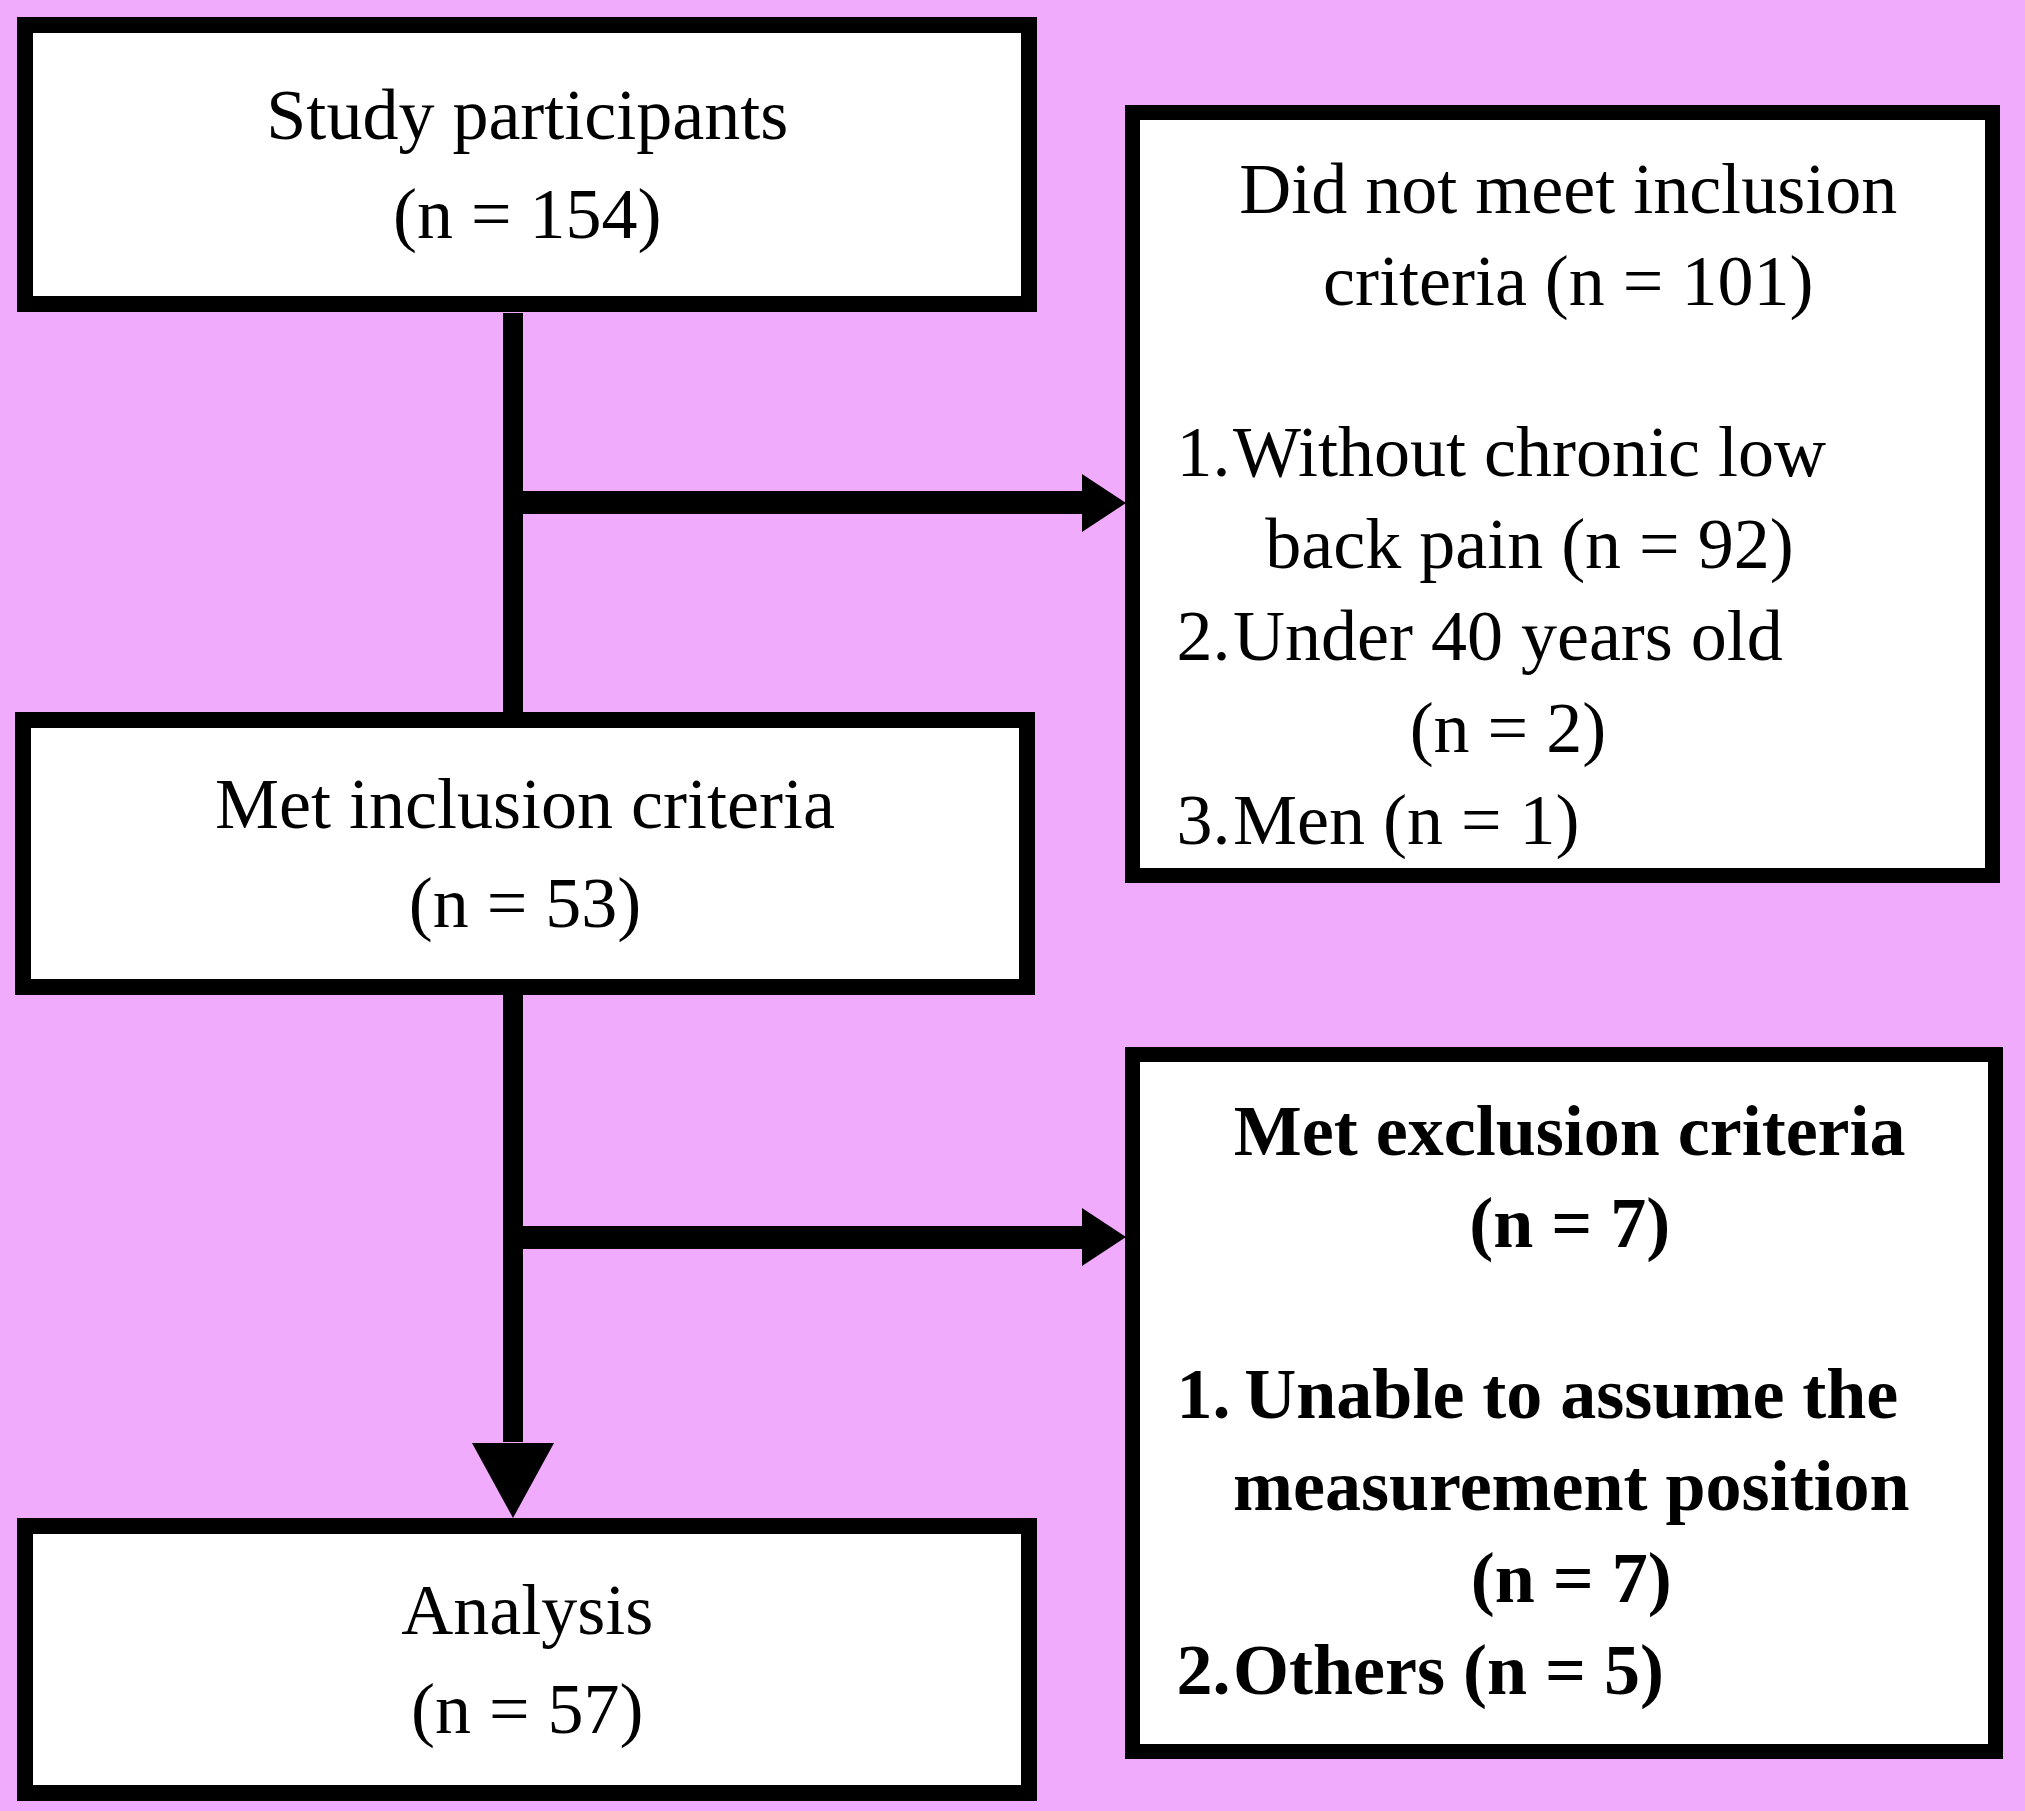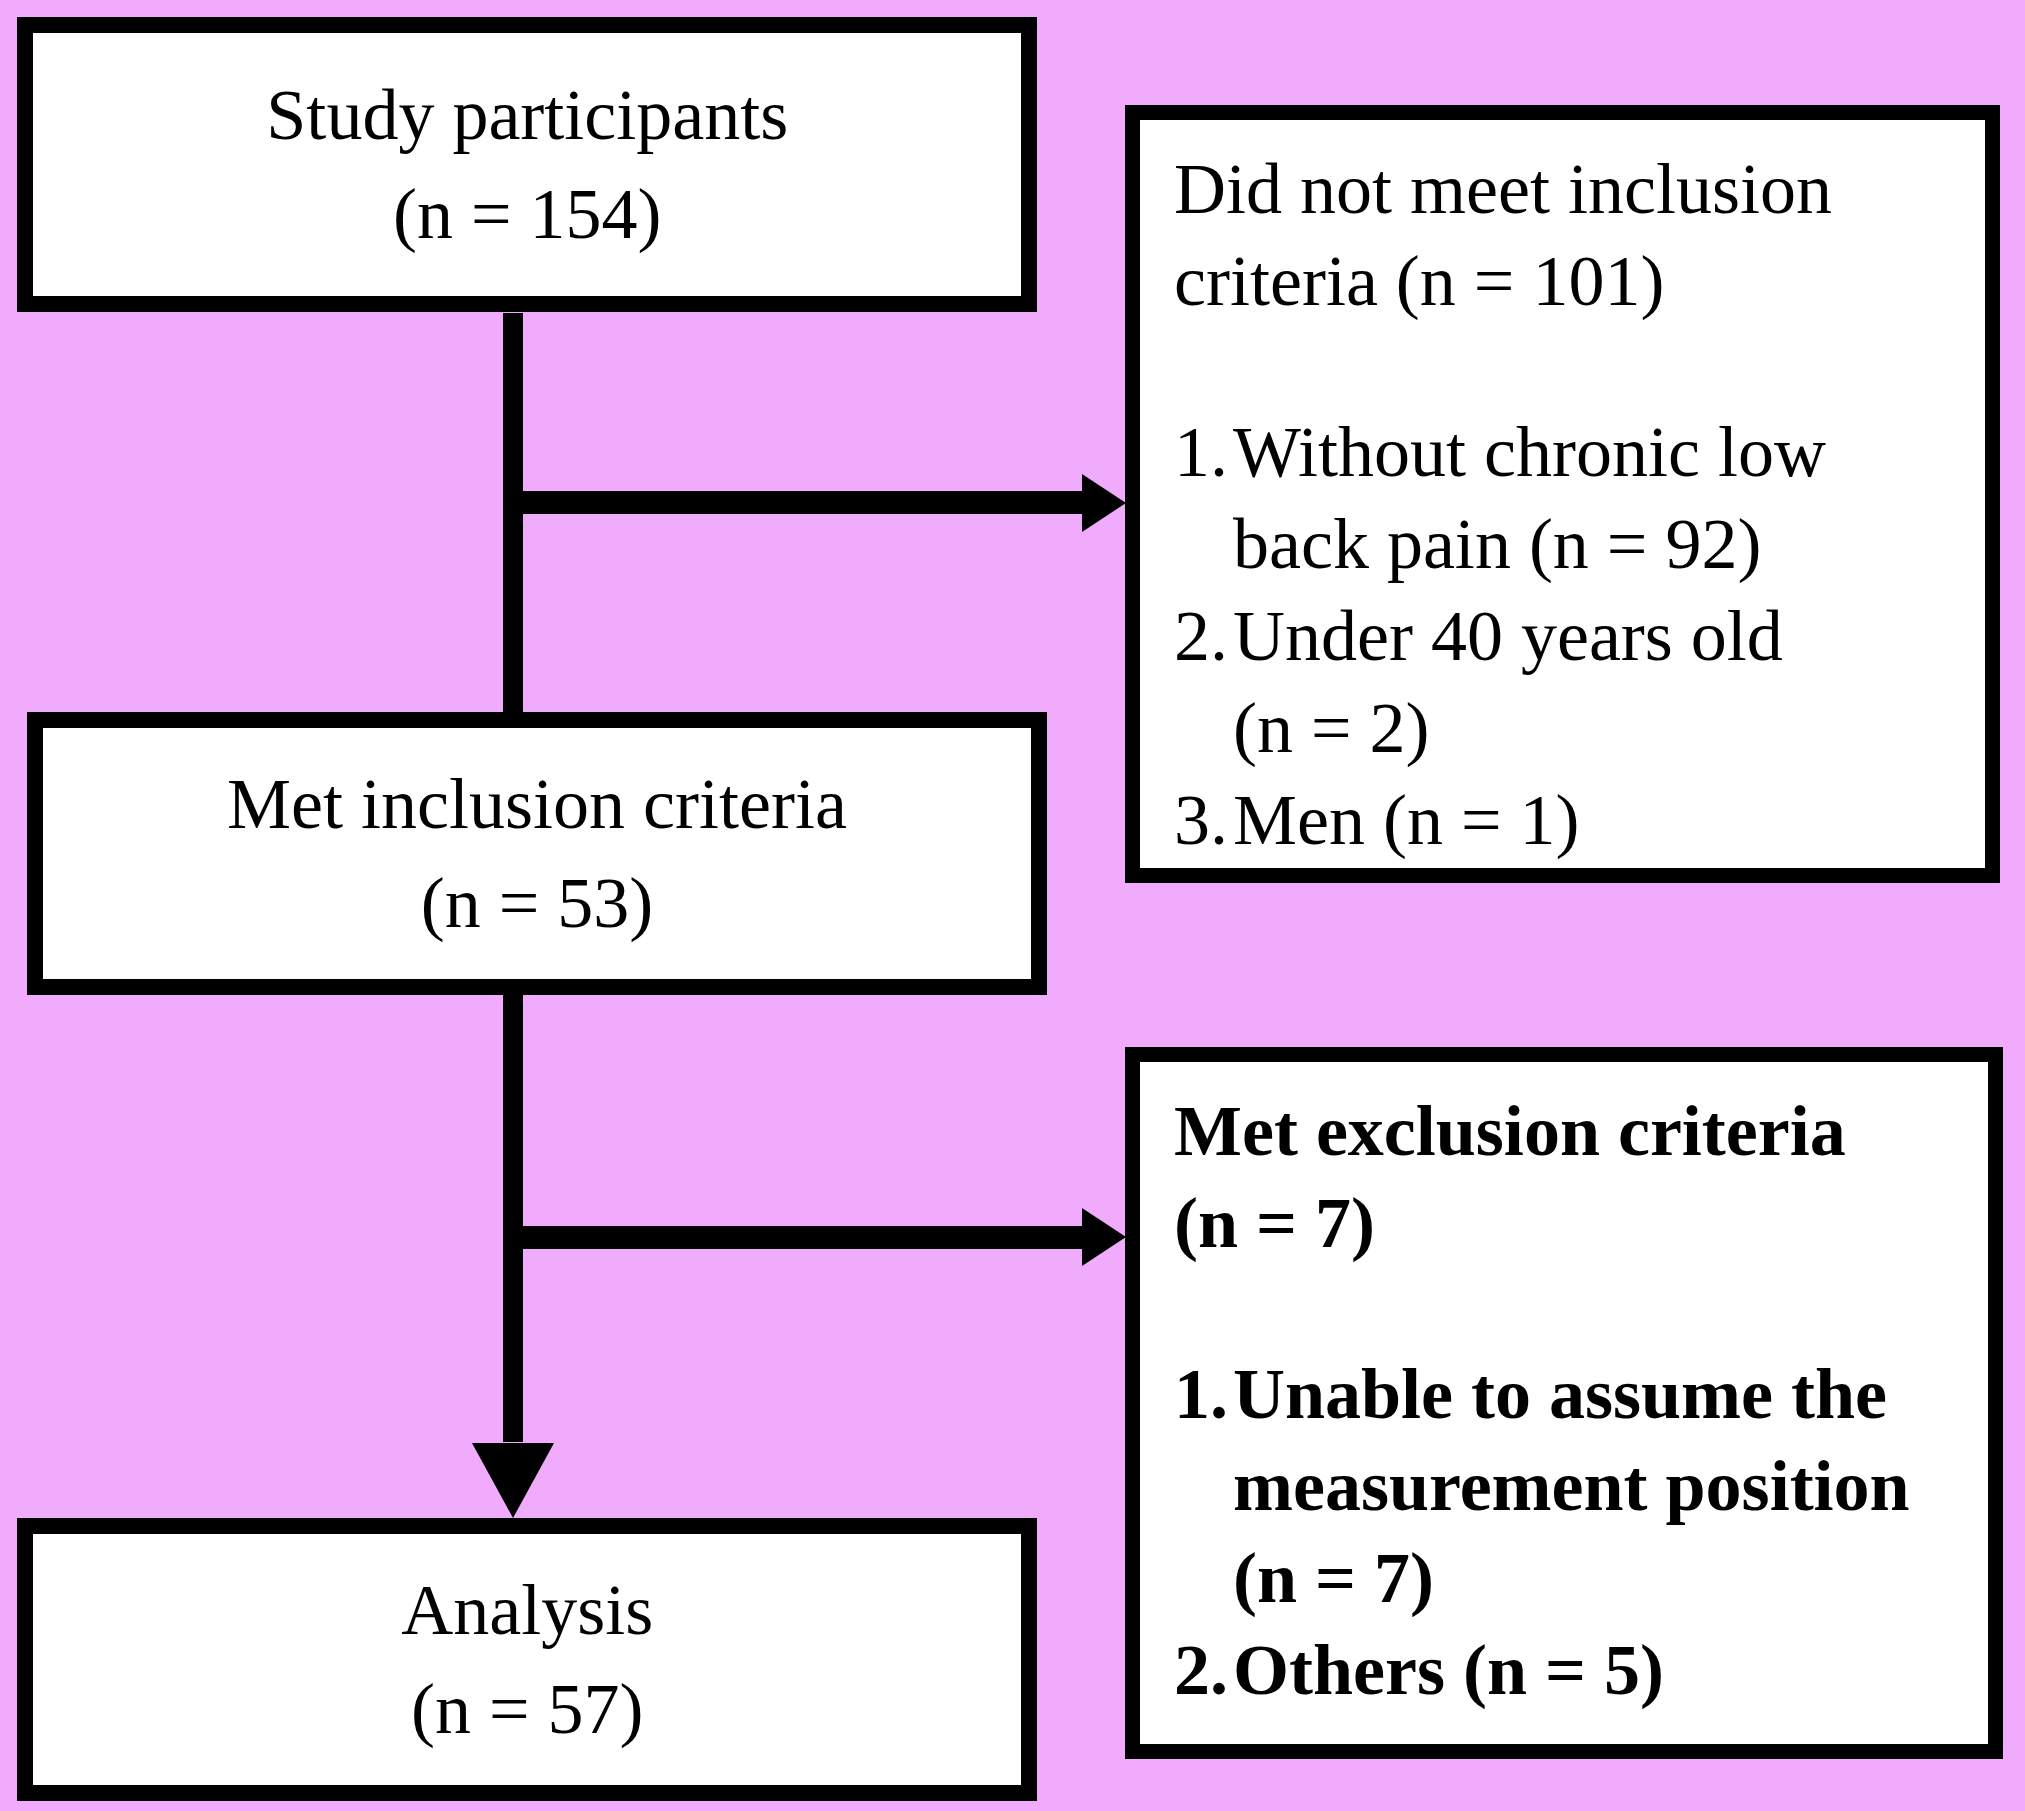--- a/index.html
+++ b/index.html
@@ -9,20 +9,21 @@
     background:#f0abfc;
     color:#000000;
     font-family:"Liberation Serif","DejaVu Serif",serif;
     overflow:hidden;
   }
   .box{
     position:absolute;
     box-sizing:border-box;
     border:16.6px solid #000000;
     background:#ffffff;
+    text-align:center;
   }
   .leftbox{
     display:flex;align-items:center;justify-content:center;
     text-align:center;
   }
   .centertext{
     white-space:pre-line;
     font-size:72px;
     line-height:99px;
   }
@@ -53,21 +54,21 @@
     border-left:41px solid transparent;
     border-right:41px solid transparent;
     border-top:75px solid #000000;
   }
   
   #box-study{left:17.3px;top:17.3px;width:1020px;height:295px;}
   #vline1{left:503px;top:313px;width:19.6px;height:399px;}
   #hshaft1{left:523px;top:491px;width:559px;height:22.6px;}
   #head1{left:1082px;top:474px;}
   #box-notmet{left:1125px;top:105px;width:875px;height:778px;border-width:15px;}
-  #box-met{left:27px;top:712px;width:1020px;height:283px;}
+  #box-met{left:15px;top:712px;width:1020px;height:283px;}
   #vline2{left:503px;top:994px;width:19.6px;height:448px;}
   #hshaft2{left:523px;top:1226px;width:559px;height:22.6px;}
   #head2{left:1082px;top:1208px;}
   #headdown{left:472px;top:1443px;}
   #box-excl{left:1125px;top:1047px;width:878px;height:712px;border-width:15px;font-weight:bold;}
   #box-analysis{left:17.3px;top:1518px;width:1020px;height:283px;}
 </style>
 </head>
 <body>
 

